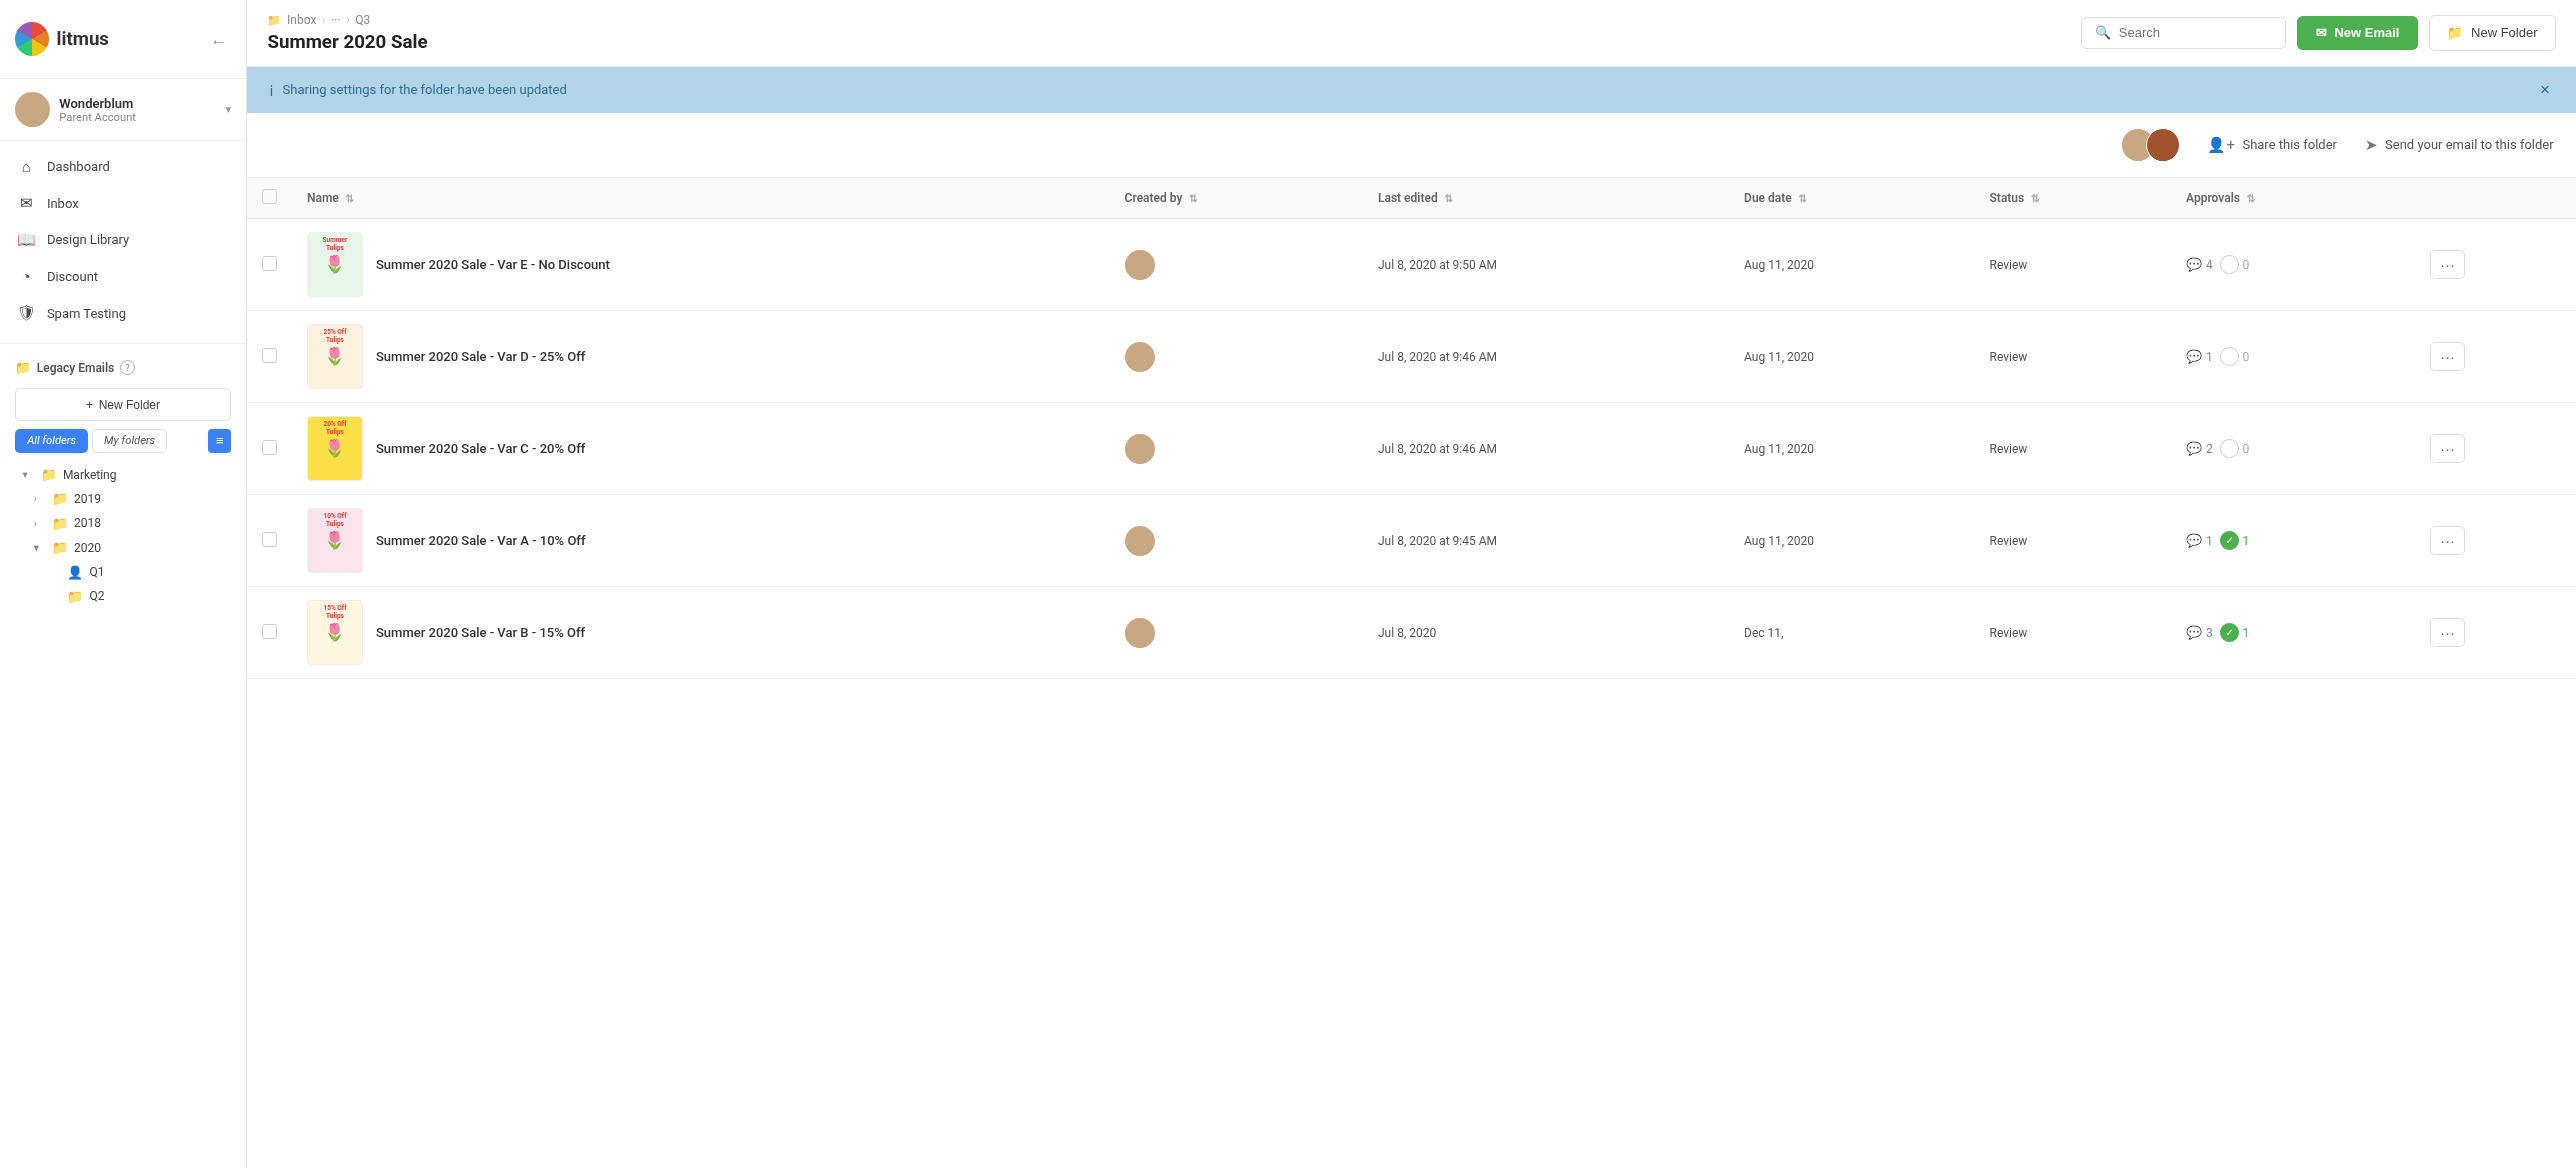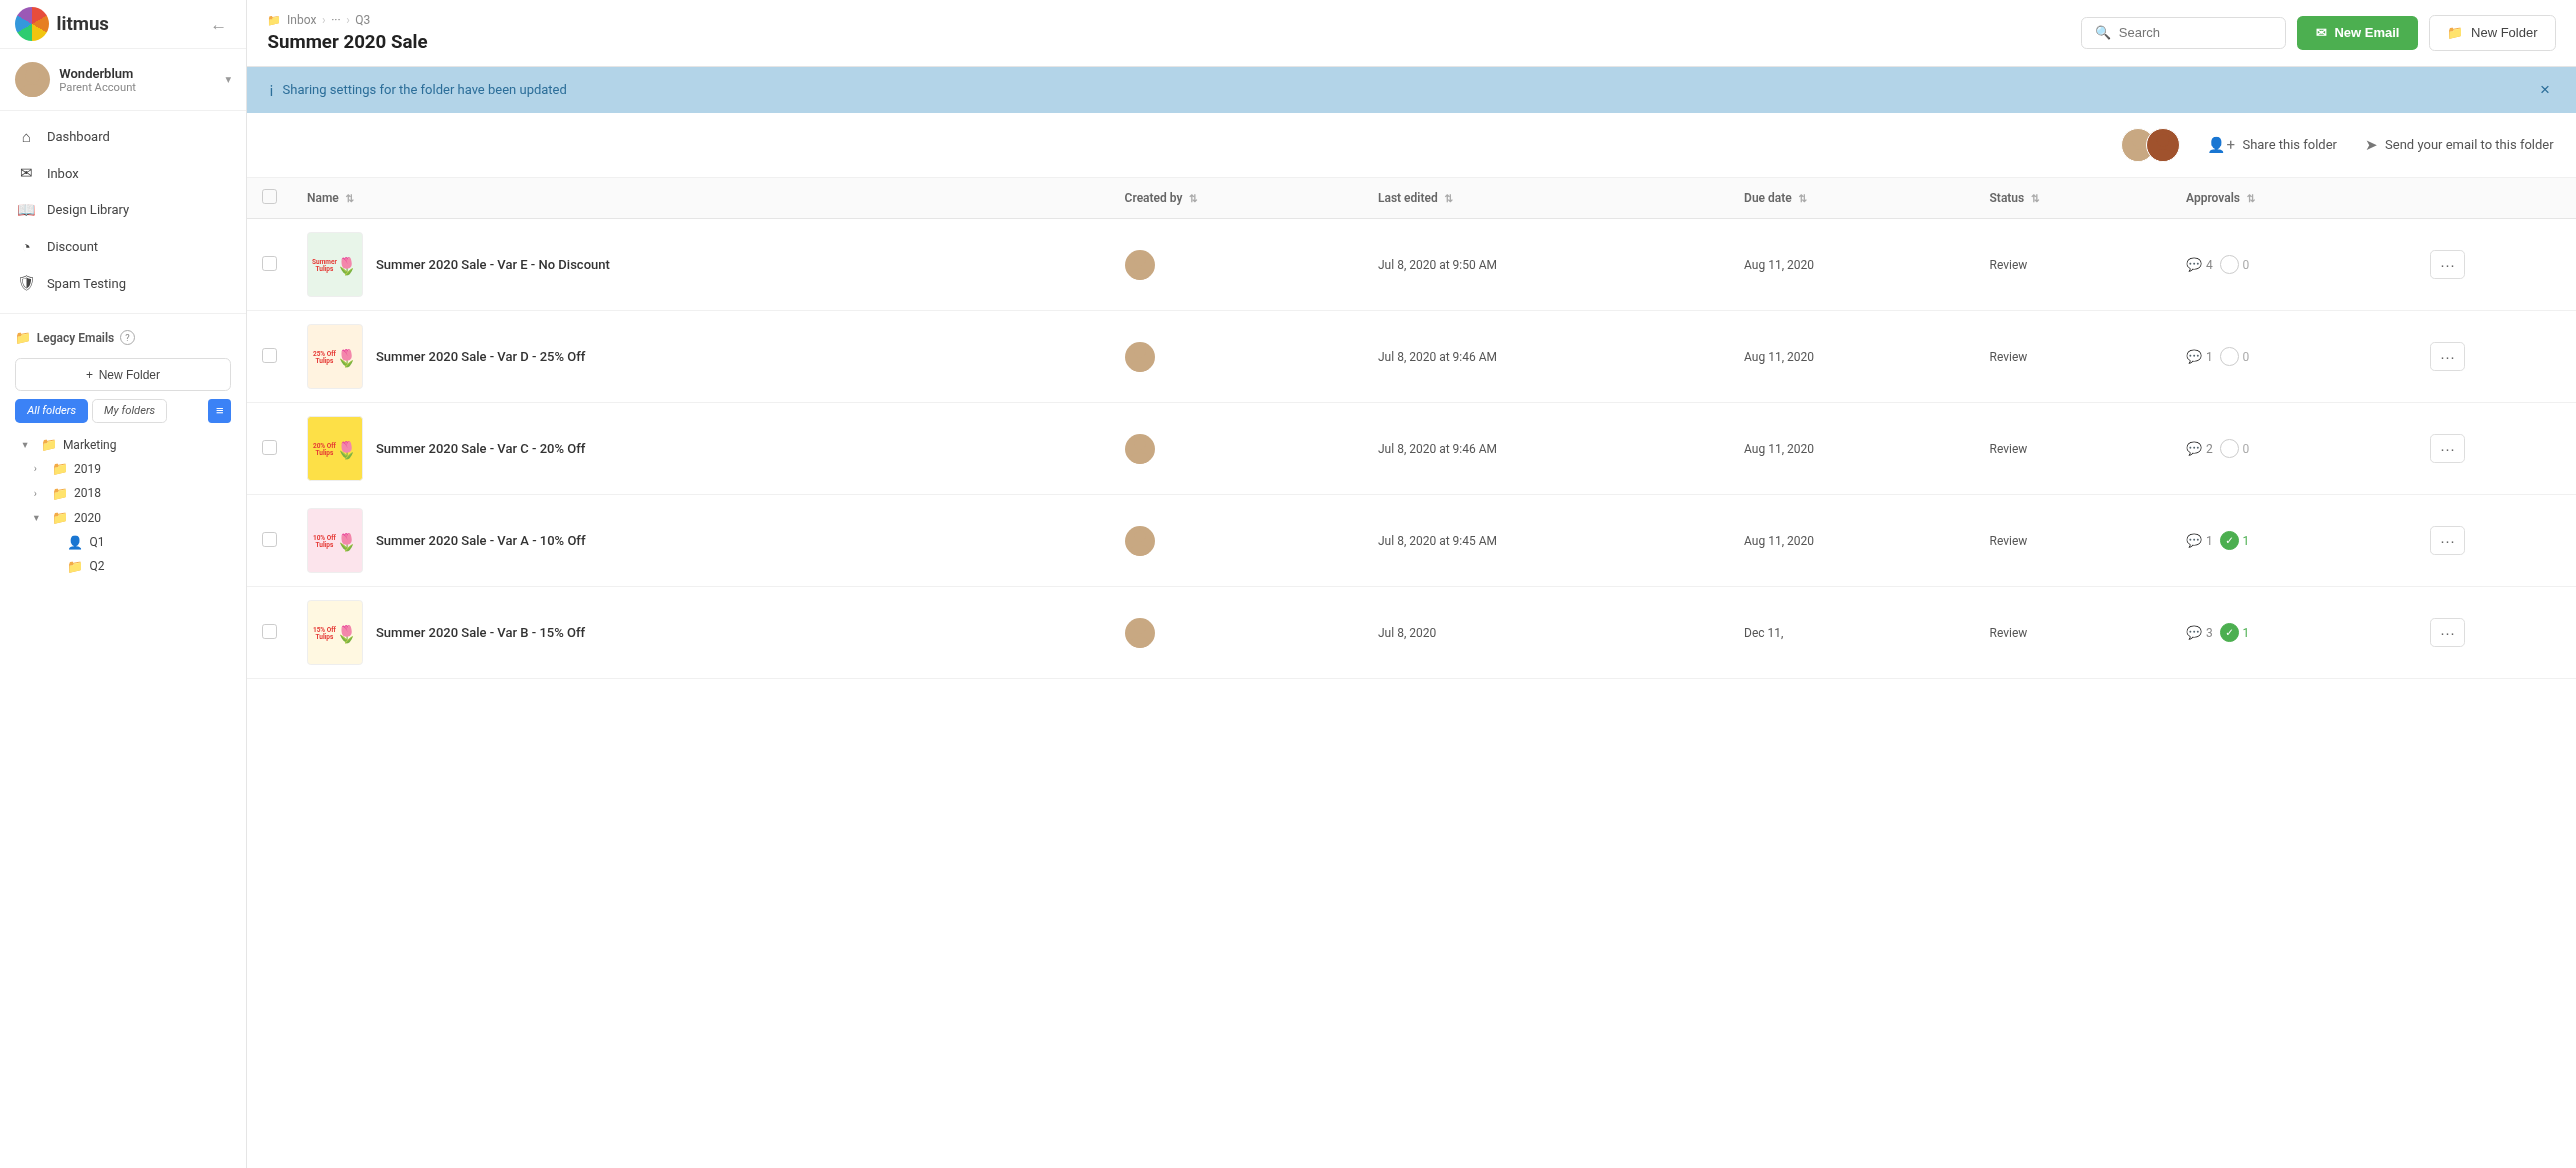--- a/index.html
+++ b/index.html
@@ -1,21 +1,21 @@
 <!DOCTYPE html>
 <html style="font-size:15px"><head>
   <meta charset="utf-8">
   <style>
     * { box-sizing: border-box; margin: 0; padding: 0; }
     body { font-family: -apple-system, BlinkMacSystemFont, 'Segoe UI', Roboto, sans-serif; background: #f5f5f5; display: flex; height: 100vh; overflow: hidden; font-size: 13px; color: #333; }
 
     
     .sidebar { width: 247px; background: #fff; border-right: 0.9px solid #e5e5e5; display: flex; flex-direction: column; flex-shrink: 0; height: 100vh; overflow-y: auto; }
 
-    .sidebar-logo { display: flex; align-items: center; justify-content: space-between; padding: 7px 15px; border-bottom: 0.9px solid #f0f0f0; }
+    .sidebar-logo { display: flex; align-items: center; justify-content: space-between; padding: 22px 15px; border-bottom: 0.9px solid #f0f0f0; }
     .logo-area { display: flex; align-items: center; gap: 7.5px; }
     .logo-circle { width: 34px; height: 34px; border-radius: 50%; background: conic-gradient(#e74c3c 0deg 60deg, #e67e22 60deg 120deg, #f1c40f 120deg 180deg, #2ecc71 180deg 240deg, #3498db 240deg 300deg, #9b59b6 300deg 360deg); }
     .logo-text { font-size: 18.7px; font-weight: 700; color: #333; }
     .sidebar-collapse { color: #999; cursor: pointer; font-size: 17px; padding: 3.7px; }
 
     .user-section { display: flex; align-items: center; justify-content: space-between; padding: 13px 15px; border-bottom: 0.9px solid #f0f0f0; cursor: pointer; }
     .user-avatar { width: 35px; height: 35px; border-radius: 50%; background: #c8a882; overflow: hidden; display: flex; align-items: center; justify-content: center; font-size: 15px; }
     .user-info { flex: 1; margin-left: 9.3px; }
     .user-name { font-weight: 600; font-size: 13px; color: #333; }
     .user-account { font-size: 11.2px; color: #888; }
@@ -102,21 +102,21 @@
     .approvals-cell { display: flex; align-items: center; gap: 7.5px; }
     .comment-count { display: flex; align-items: center; gap: 3.7px; color: #888; font-size: 12px; }
     .comment-icon { font-size: 13px; }
     .approve-btn { display: flex; align-items: center; gap: 3.7px; color: #aaa; font-size: 12px; cursor: pointer; }
     .approve-btn.approved { color: #4caf50; }
     .approve-icon { width: 18.7px; height: 18.7px; border-radius: 50%; border: 1.4px solid #ccc; display: flex; align-items: center; justify-content: center; font-size: 10.3px; }
     .approve-icon.approved { border-color: #4caf50; background: #4caf50; color: #fff; }
 
     .more-btn { background: none; border: 0.9px solid #ddd; border-radius: 4.7px; padding: 4.7px 9.3px; cursor: pointer; color: #666; font-size: 15px; display: flex; align-items: center; }
     .thumb-label { font-size: 6.5px; font-weight: 700; color: #e53935; text-align: center; padding-top: 3.7px; line-height: 1.2; }
-    .thumb-image-area { display: flex; align-items: center; justify-content: center; width: 100%; height: 100%; }
+    .thumb-image-area { display: flex; flex-direction: column; align-items: center; justify-content: flex-start; width: 100%; height: 100%; }
     .thumb-flower { font-size: 17px; margin-top: 1.9px; }
   </style>
 </head>
 <body>
 
 <div class="sidebar">
 
   <div class="sidebar-logo">
     <div class="logo-area">
       <div class="logo-circle"></div>

